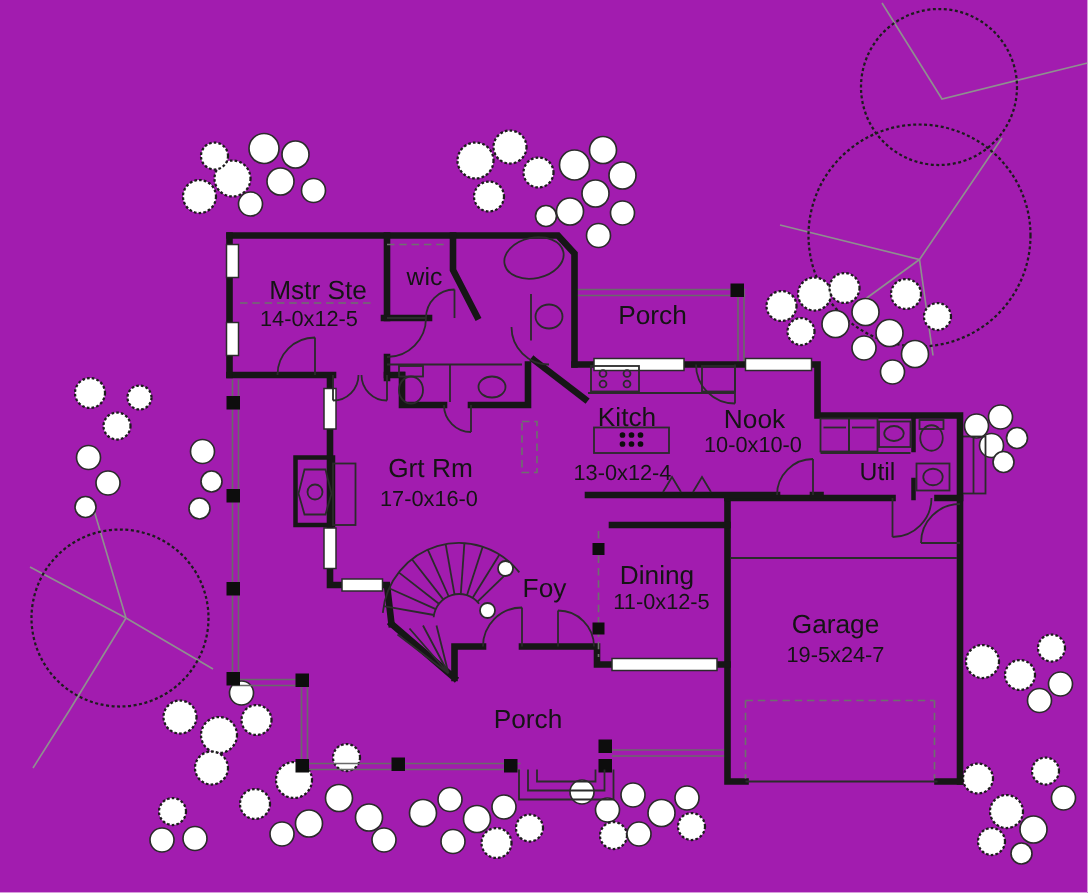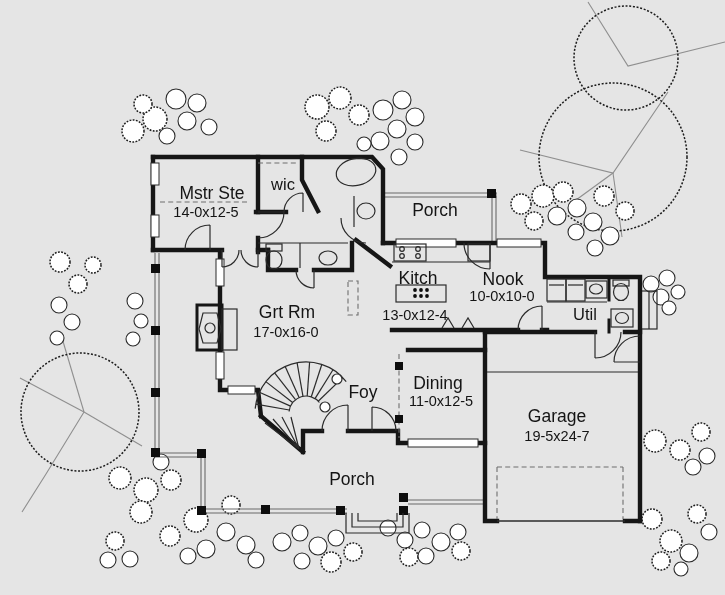--- a/index.html
+++ b/index.html
@@ -1,16 +1,16 @@
 <!DOCTYPE html>
 <html><head>
 <meta charset="utf-8">
 <style>
   html,body{margin:0;padding:0;background:#ffffff;}
-  .stage{position:relative;width:725px;height:595px;background:#e5e5e5;overflow:hidden;
+  .stage{position:relative;width:725px;height:595px;background:#a21caf;overflow:hidden;
          font-family:"Liberation Sans",sans-serif;}
   svg{display:block}
   .wall{stroke:#161616;stroke-width:4.4;fill:none;stroke-linecap:square}
   .wall2{stroke:#161616;stroke-width:3;fill:none;stroke-linecap:square}
   .thin{stroke:#2b2b2b;stroke-width:1.2;fill:none}
   .thinf{stroke:#2b2b2b;stroke-width:1.2;fill:#ffffff}
   .sill{stroke:#2b2b2b;stroke-width:1.4;fill:none}
   .win{fill:#ffffff;stroke:#2b2b2b;stroke-width:1}
   .eave{stroke:#6a6a6a;stroke-width:1.1;fill:none}
   .branch{stroke:#8f8f8f;stroke-width:1.1;fill:none}

